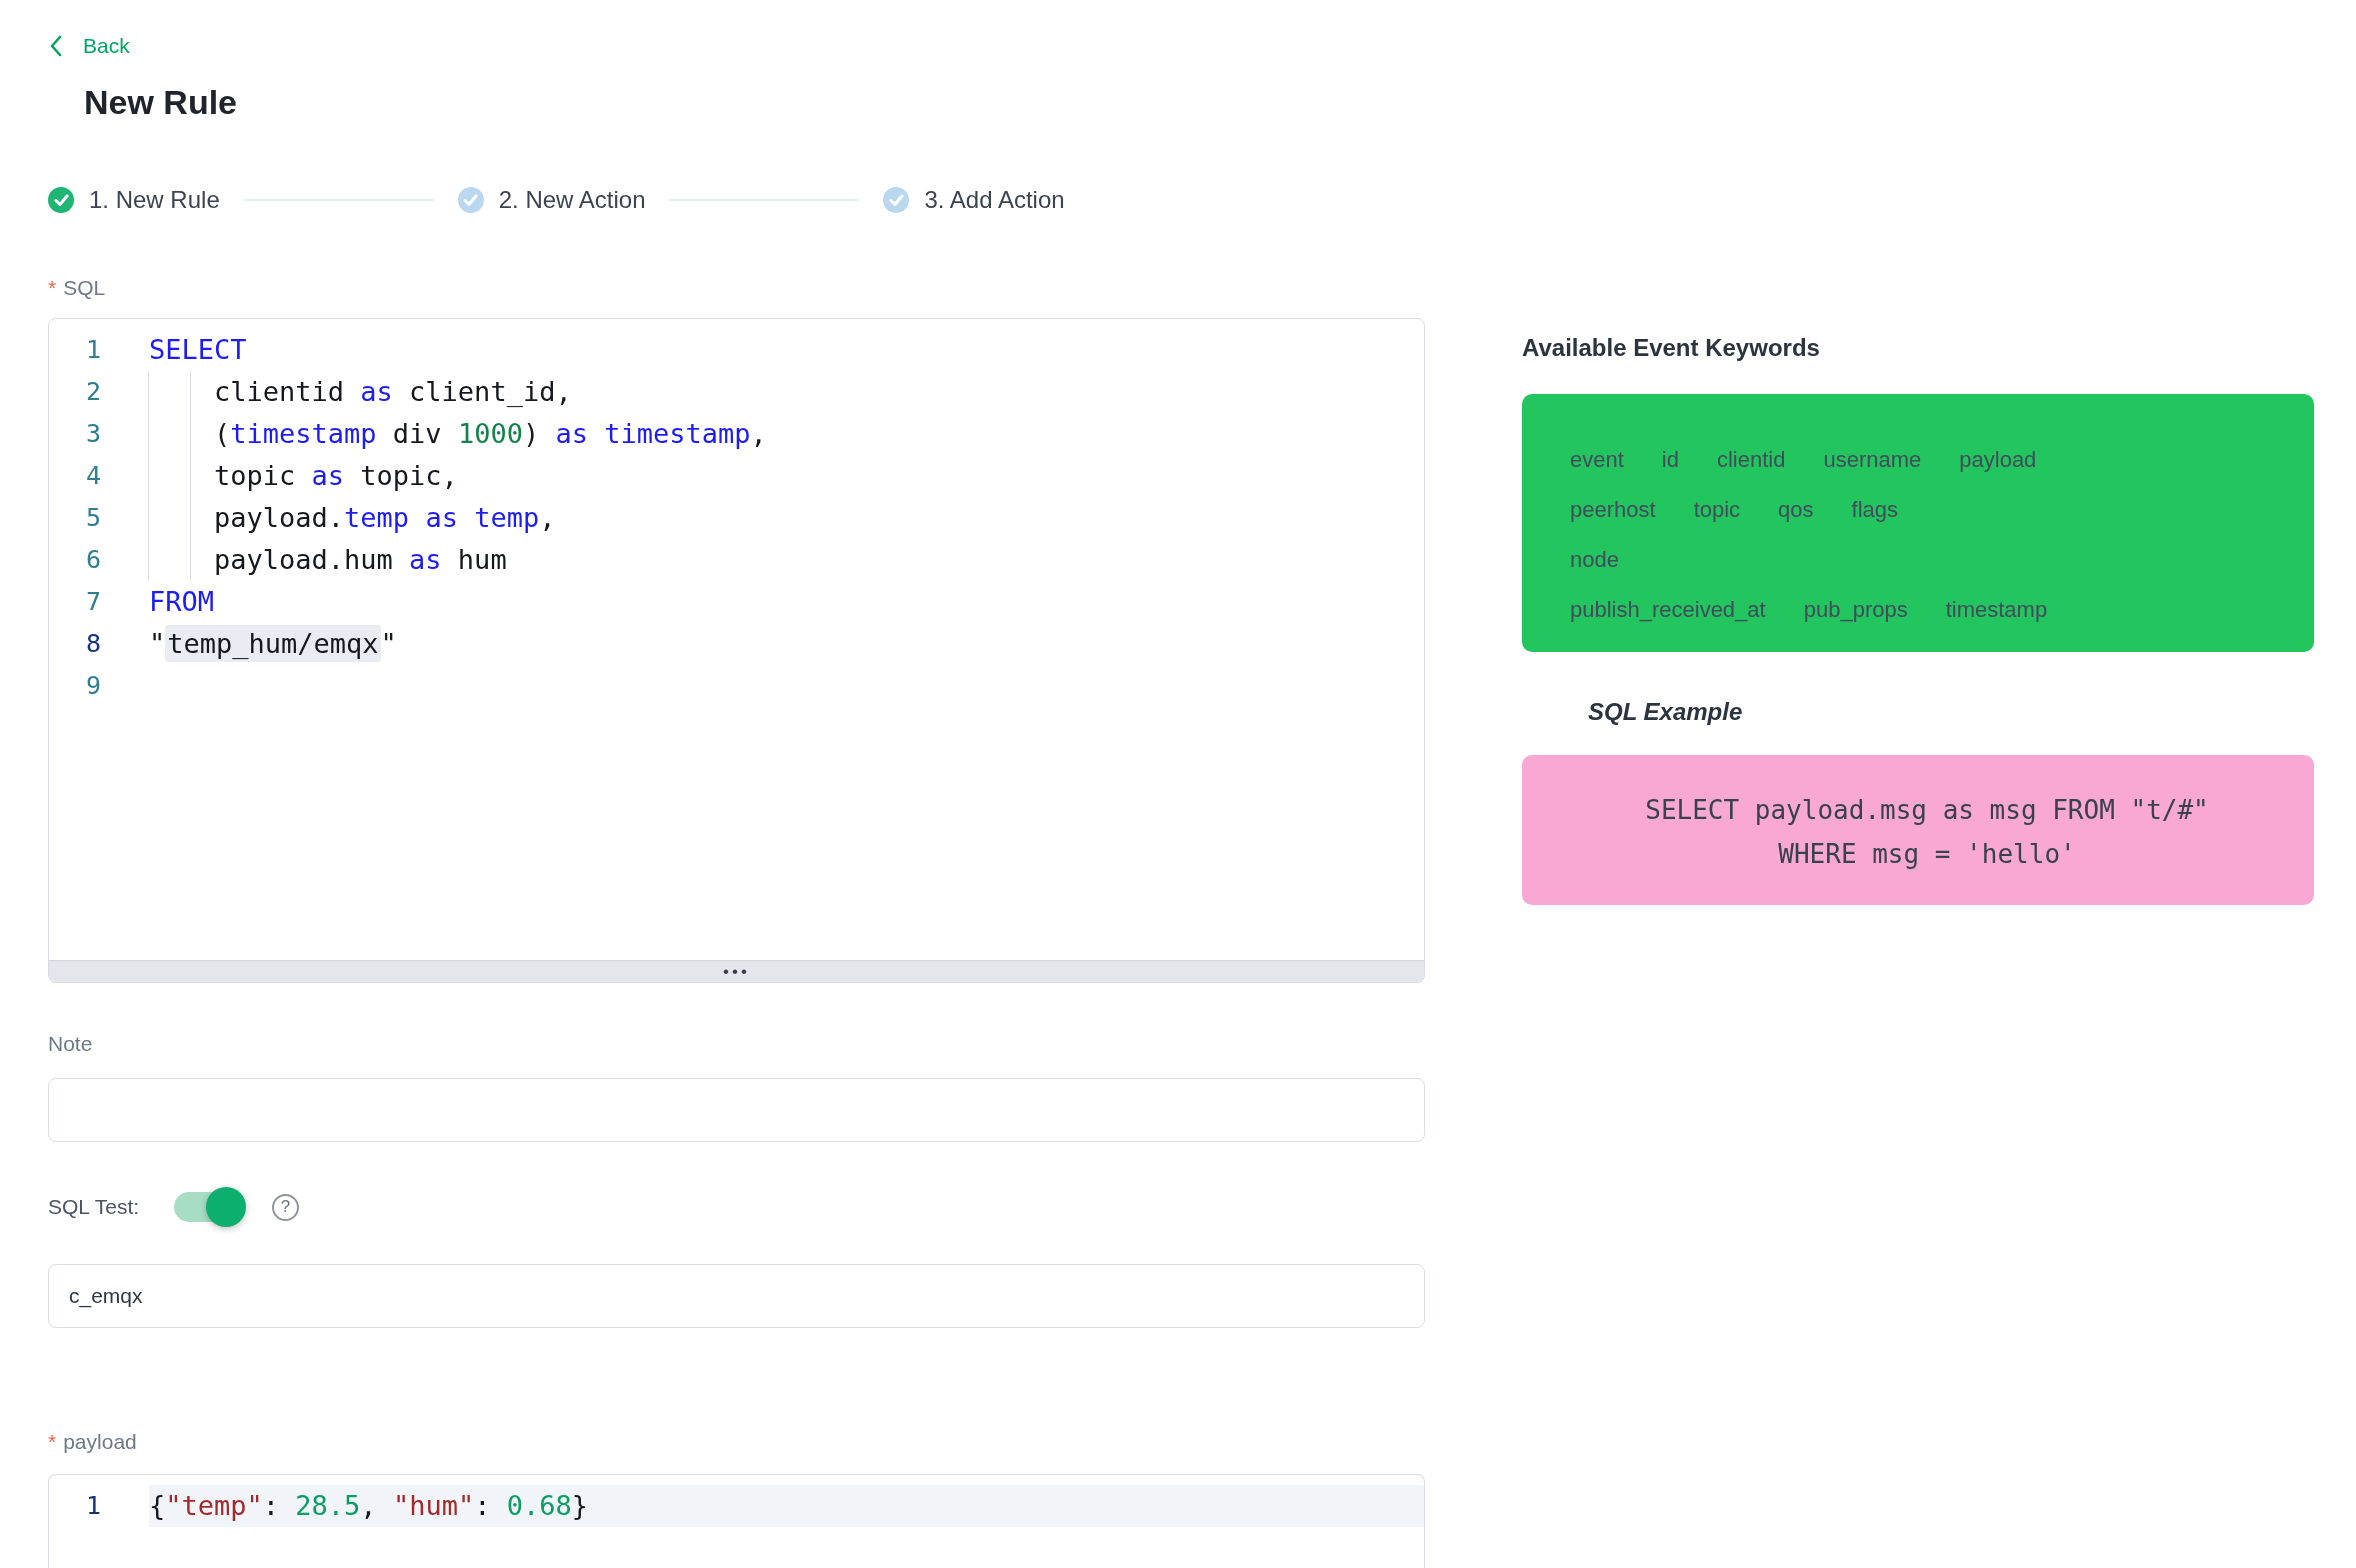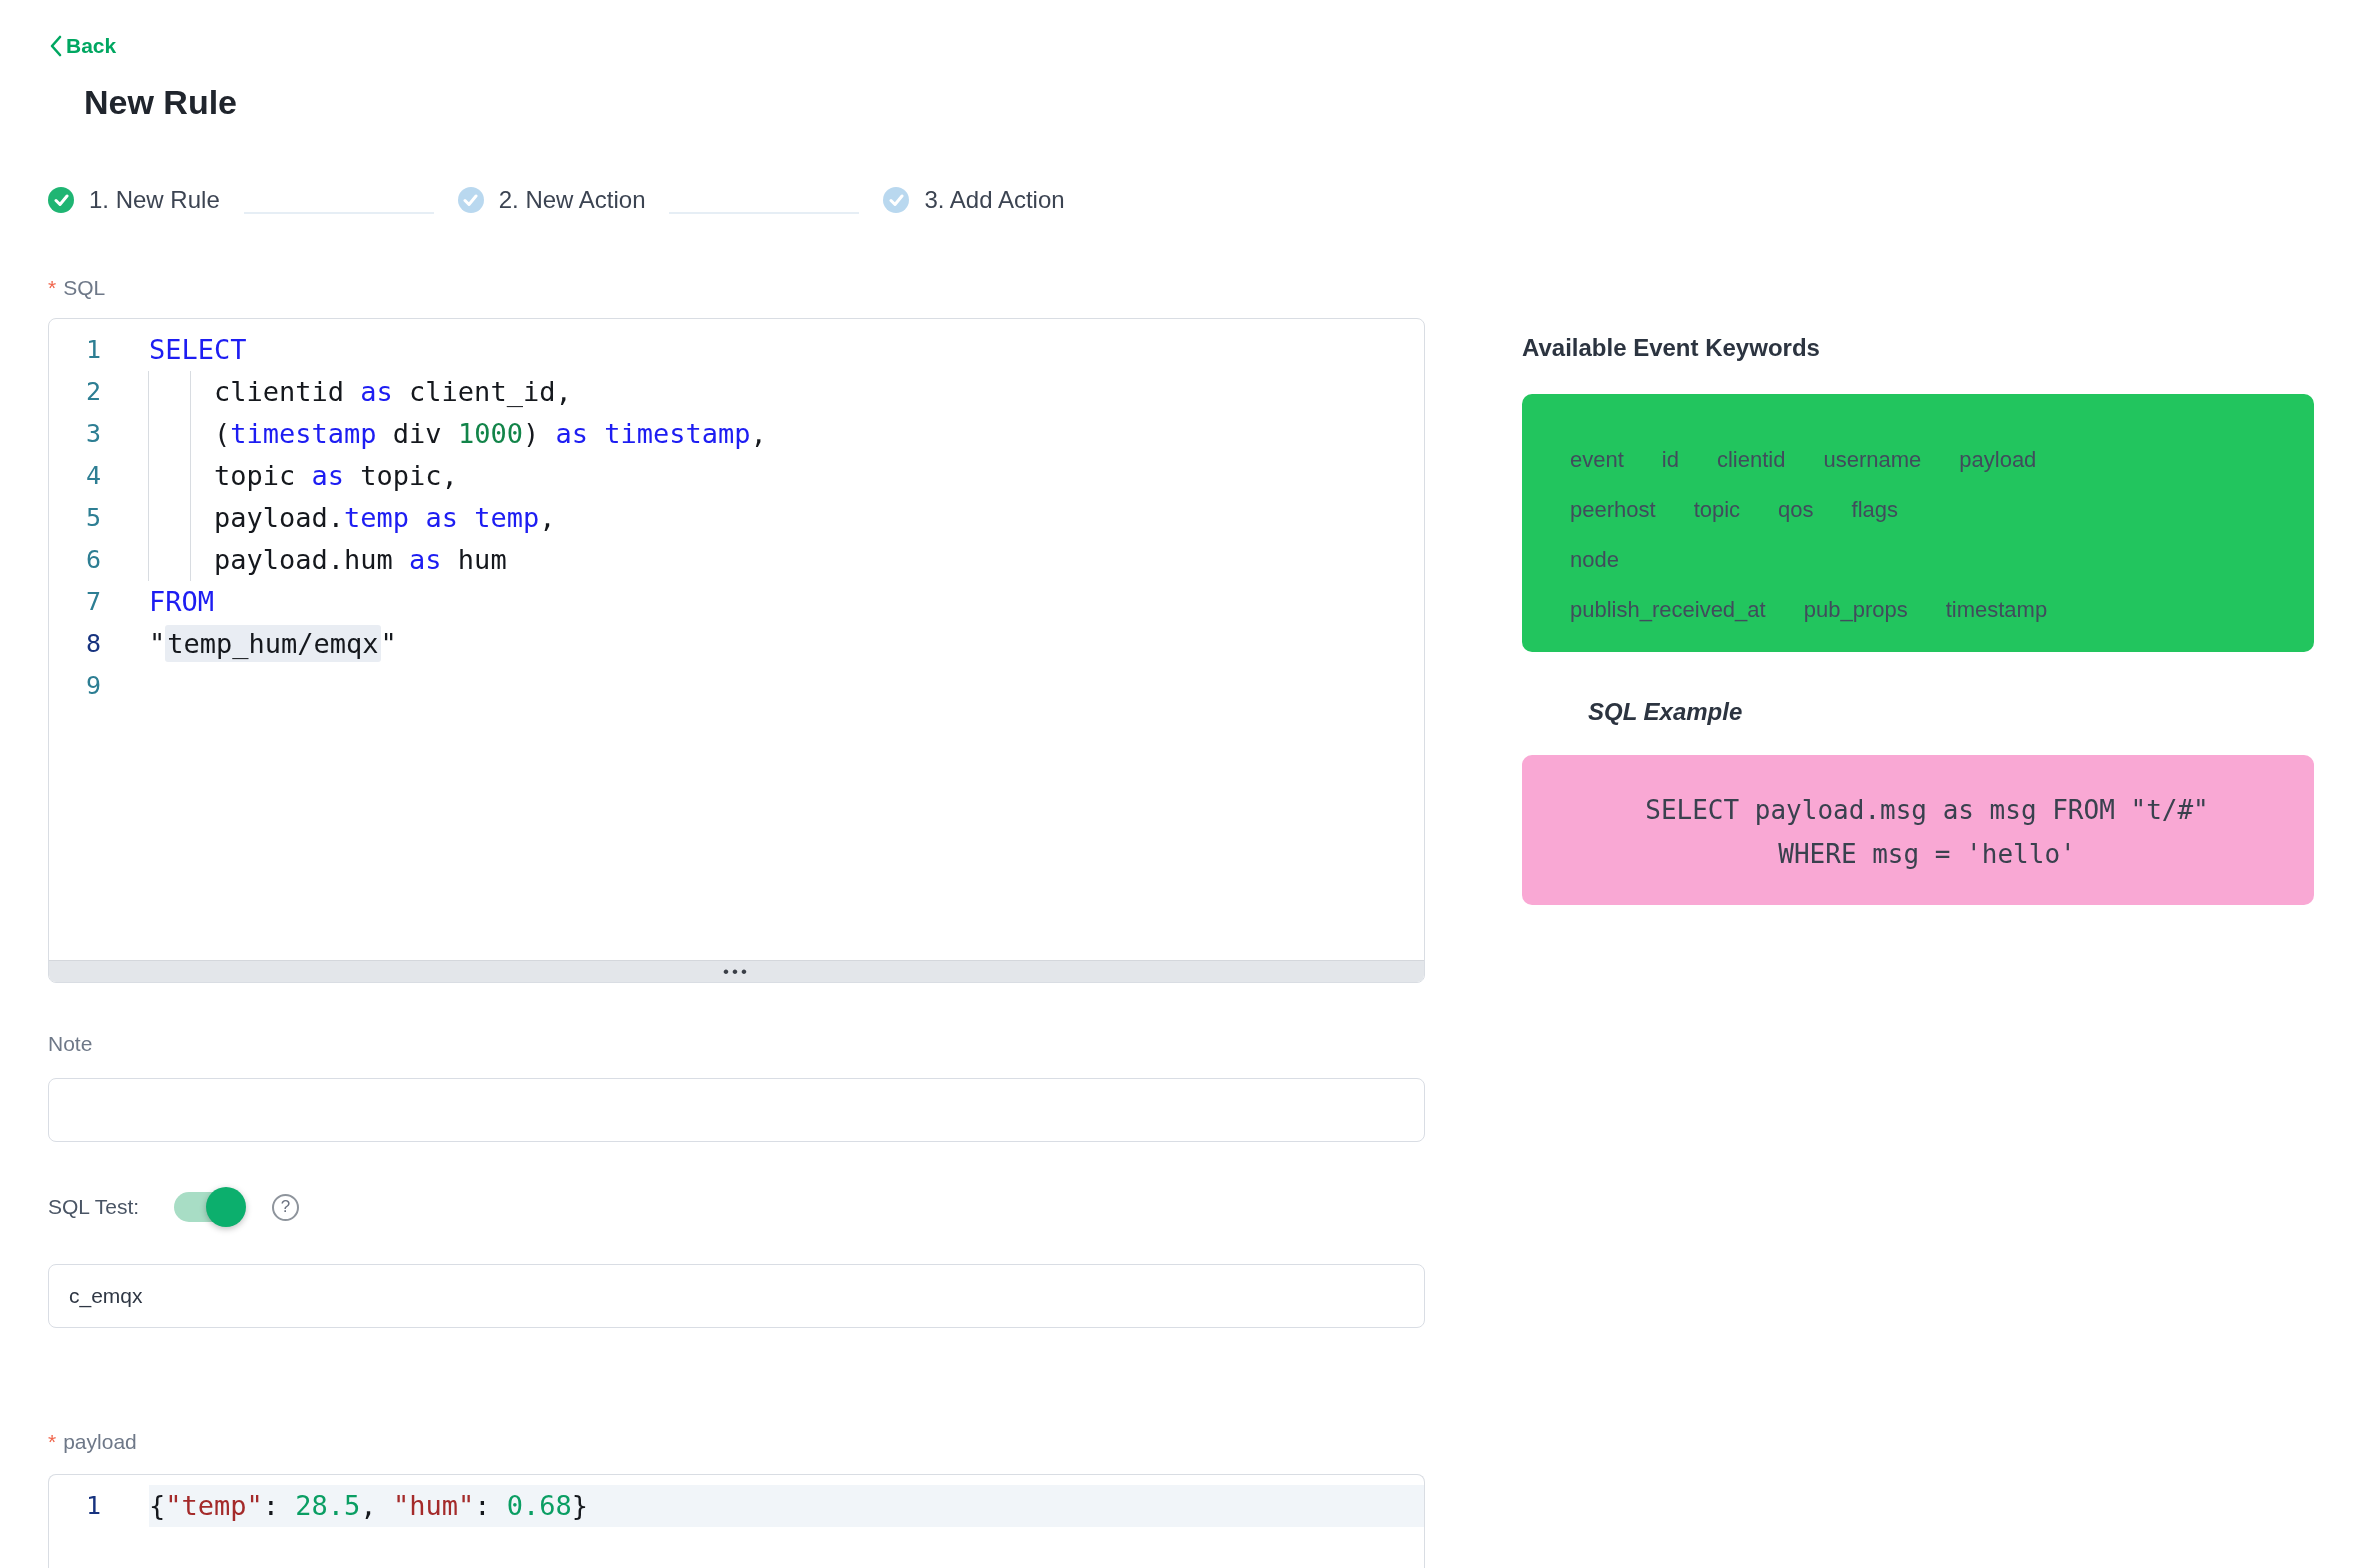--- a/index.html
+++ b/index.html
@@ -4,27 +4,27 @@
 <style>
   * { margin:0; padding:0; box-sizing:border-box; }
   html,body { background:#ffffff; }
   body {
     width:2356px; height:1568px; position:relative; overflow:hidden;
     font-family:"Liberation Sans", sans-serif; color:#2f3744;
   }
   .abs { position:absolute; }
 
   
-  .back-link { left:48px; top:34px; display:flex; align-items:center; gap:2px;
-    color:#00a761; font-size:21px; font-weight:700; cursor:pointer; }
+  .back-link { left:48px; top:34px; display:flex; align-items:center; gap:19px;
+    color:#00a761; font-size:21px; font-weight:400; cursor:pointer; }
   .back-link svg { display:block; }
   .page-title { left:44px; top:80px; font-size:34px; line-height:44px; font-weight:700; color:#20252d;margin-left:40px; }
 
   
-  .stepper { left:48px; top:186px; display:flex; align-items:flex-end; }
+  .stepper { left:48px; top:186px; display:flex; align-items:center; }
   .step { display:flex; align-items:center; }
   .step-icon { width:26px; height:26px; border-radius:50%; display:flex; align-items:center; justify-content:center; }
   .step-icon.done    { background:#1fb573; }
   .step-icon.pending { background:#b9d8ef; }
   .step-label { margin-left:15px; font-size:24px; font-weight:500; color:#3c4452; }
   .step-line { width:190px; height:2px; background:#e6eef5; margin:0 24px; }
 
   
   .field-label { font-size:21px; color:#6e7888; }
   .req::before { content:"*"; color:#f0654c; margin-right:7px; font-size:21px; }

